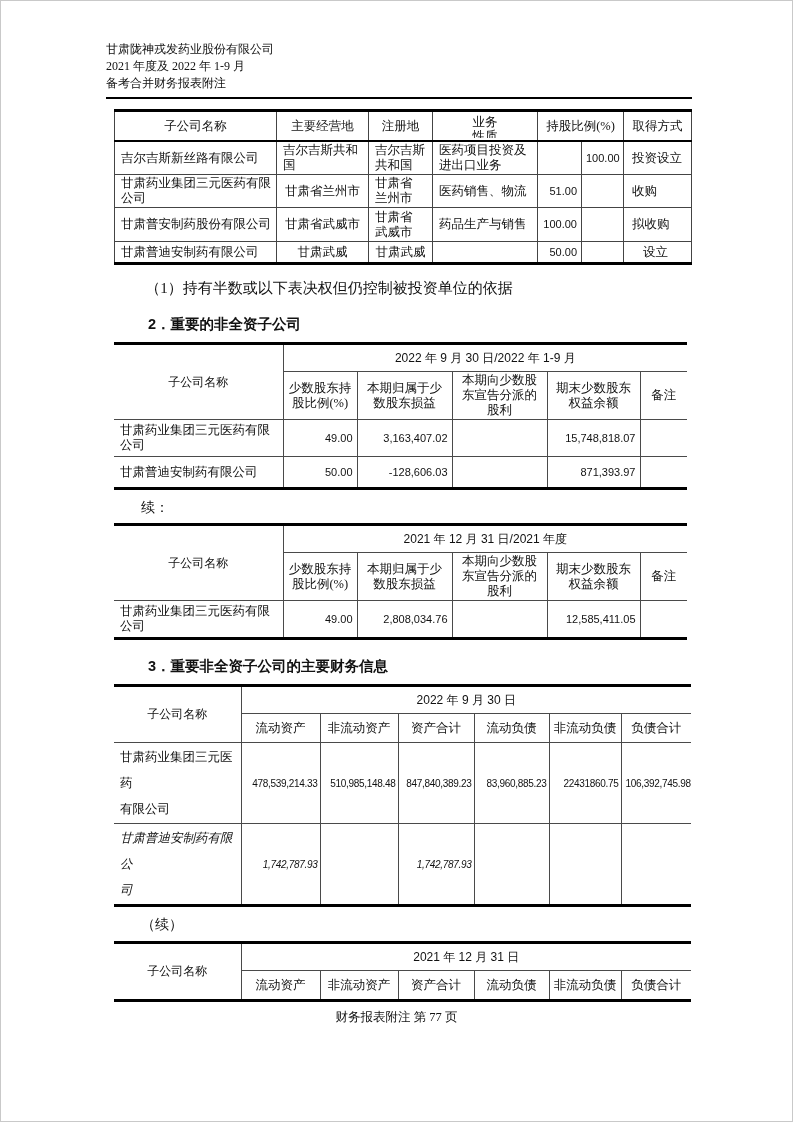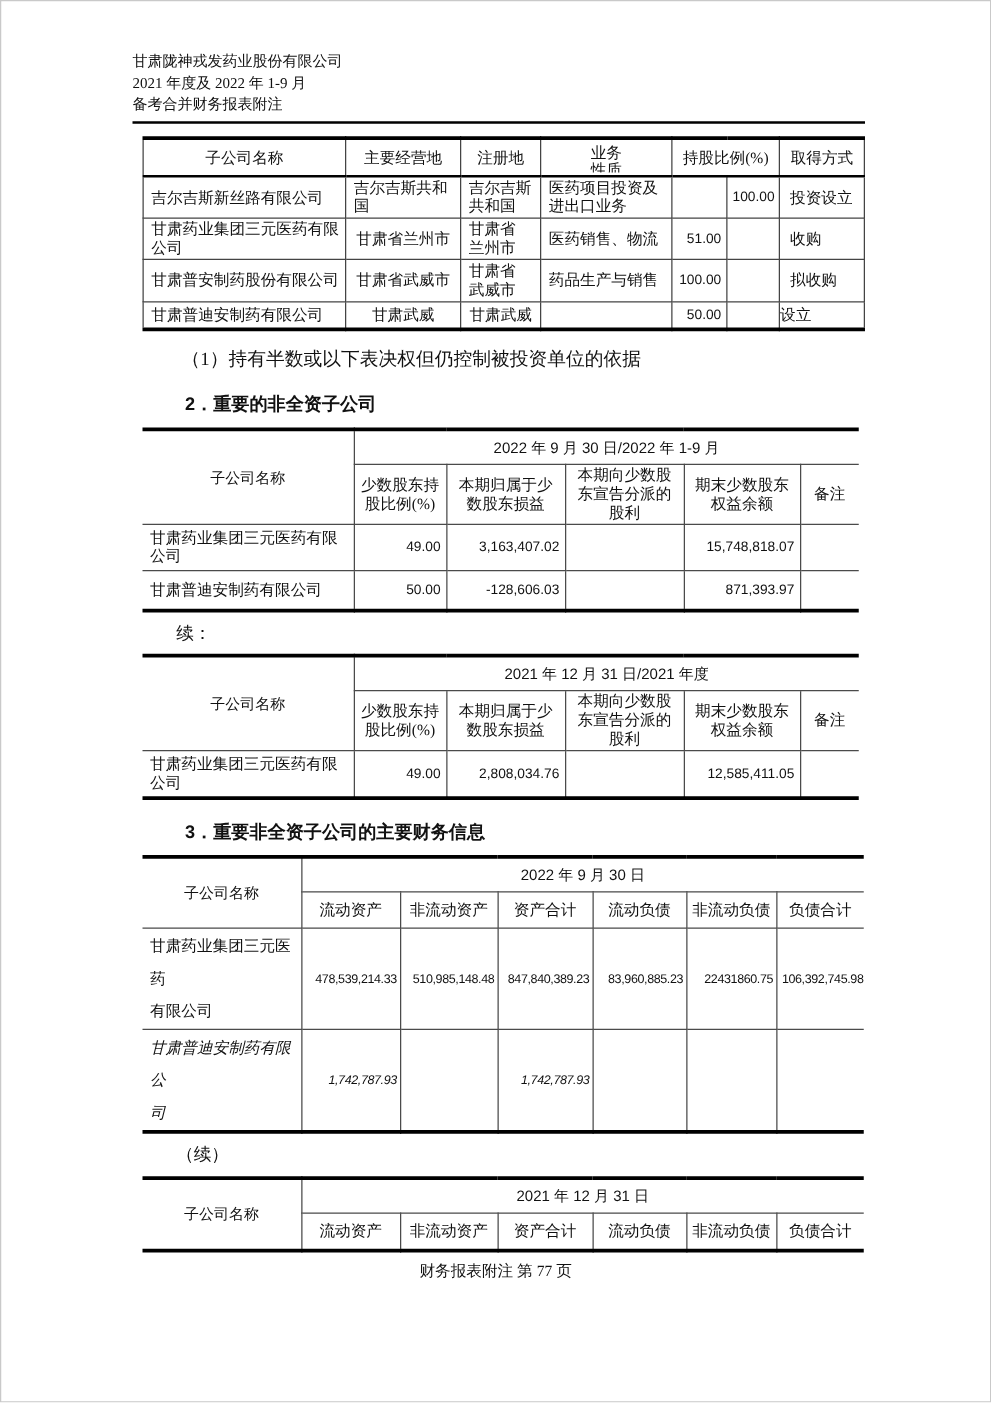--- a/index.html
+++ b/index.html
@@ -31,21 +31,21 @@
   
   .grid-table{
     margin:10px 0 0 113px;width:577px;
     border:1.5px solid #000;border-top-width:3px;border-bottom-width:3px;
   }
   .grid-table th,.grid-table td{border:1px solid #444;}
   .grid-table tr.head th{border-bottom:2px solid #000;height:26px;text-align:center;}
   .clip{height:23px;overflow:hidden;line-height:14px;text-align:center;}
   .r1{height:32px;}.r2{height:32px;}.r3{height:34px;}.r4{height:22px;}
   .grid-table td.method{padding-left:8px;}
-  .grid-table tr:last-child td.method{padding-left:0;}
+  .grid-table tr:last-child td.method{text-align:center;padding-left:0;}
   
   .open-table{
     margin:8px 0 0 113px;width:573px;
     border-top:3px solid #000;border-bottom:3px solid #000;
     border-left:hidden;border-right:hidden;
   }
   .open-table th,.open-table td{border:1px solid #4a4a4a;}
   .open-table .span-row th{height:24px;text-align:center;font-family:"Liberation Sans","DejaVu Sans",sans-serif;font-size:12px;margin-left:45px;}
   .open-table .sub-row th{height:34px;text-align:center;}
   .t2 .data-row td{height:34px;}

